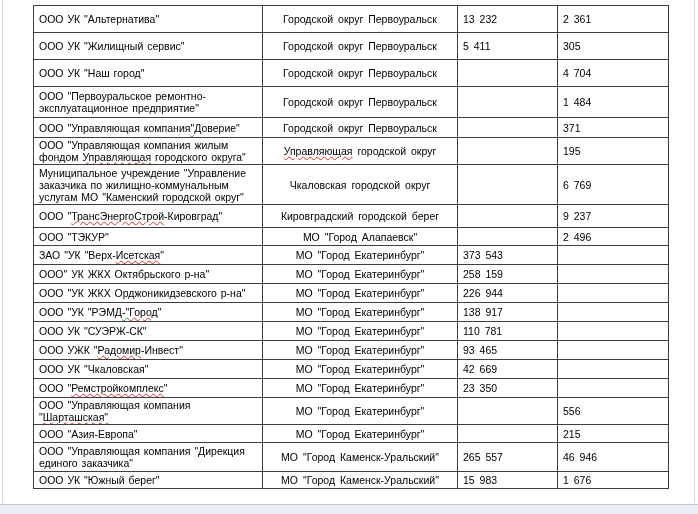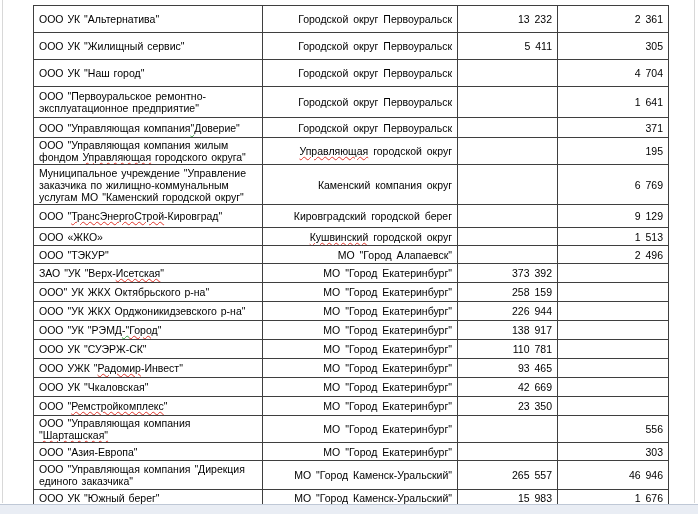--- a/index.html
+++ b/index.html
@@ -27,22 +27,22 @@
     position:absolute;left:33px;top:5px;
     border-collapse:collapse;table-layout:fixed;width:635px;
   }
   table.doc-table td{
     border:1px solid var(--border);
     padding:1px 5px;
     vertical-align:middle;
     overflow:hidden;
   }
   td.c-company{text-align:left;white-space:pre;word-spacing:1px;}
-  td.c-muni{text-align:right;white-space:nowrap;word-spacing:2px;margin-left:25px;}
-  td.c-num{text-align:right;white-space:nowrap;word-spacing:2px;padding-right:6px;}
+  td.c-muni{text-align:center;white-space:nowrap;word-spacing:2px;margin-left:25px;}
+  td.c-num{text-align:left;white-space:nowrap;word-spacing:2px;padding-right:6px;}
   .sq-red{
     text-decoration-line:underline;
     text-decoration-style:wavy;
     text-decoration-color:var(--spell-red);
     text-decoration-thickness:1px;
     text-underline-offset:1px;
   }
   .sq-green{
     text-decoration-line:underline;
     text-decoration-style:wavy;
@@ -86,65 +86,59 @@
         <td class="c-company"><span>ООО УК "Наш город"</span></td>
         <td class="c-muni"><span>Городской округ Первоуральск</span></td>
         <td class="c-num"><span></span></td>
         <td class="c-num"><span>4 704</span></td>
       </tr>
       <tr style="height: 31px;">
         <td class="c-company"><span>ООО "Первоуральское ремонтно-
 эксплуатационное предприятие"</span></td>
         <td class="c-muni"><span>Городской округ Первоуральск</span></td>
         <td class="c-num"><span></span></td>
-        <td class="c-num"><span>1 641</span></td>
+        <td class="c-num"><span>1 484</span></td>
       </tr>
       <tr style="height: 20px;">
         <td class="c-company"><span>ООО "Управляющая компания</span><span class="sq-green">"</span><span>Доверие"</span></td>
         <td class="c-muni"><span>Городской округ Первоуральск</span></td>
         <td class="c-num"><span></span></td>
         <td class="c-num"><span>371</span></td>
       </tr>
       <tr style="height: 27px;">
         <td class="c-company"><span>ООО "Управляющая компания жилым
 фондом </span><span class="sq-red">Управляющая</span><span> городского округа"</span></td>
         <td class="c-muni"><span class="sq-red">Управляющая</span><span> городской округ</span></td>
         <td class="c-num"><span></span></td>
         <td class="c-num"><span>195</span></td>
       </tr>
       <tr style="height: 40px;">
         <td class="c-company"><span>Муниципальное учреждение "Управление
 заказчика по жилищно-коммунальным
 услугам МО "Каменский городской округ"</span></td>
-        <td class="c-muni"><span>Каменский компания округ</span></td>
+        <td class="c-muni"><span>Чкаловская городской округ</span></td>
         <td class="c-num"><span></span></td>
         <td class="c-num"><span>6 769</span></td>
       </tr>
       <tr style="height: 23px;">
         <td class="c-company"><span>ООО "</span><span class="sq-red">ТрансЭнергоСтрой</span><span>-Кировград"</span></td>
         <td class="c-muni"><span>Кировградский городской берег</span></td>
         <td class="c-num"><span></span></td>
-        <td class="c-num"><span>9 129</span></td>
-      </tr>
-      <tr style="height: 18px;">
-        <td class="c-company"><span>ООО «ЖКО»</span></td>
-        <td class="c-muni"><span class="sq-red">Кушвинский</span><span> городской округ</span></td>
-        <td class="c-num"><span></span></td>
-        <td class="c-num"><span>1 513</span></td>
+        <td class="c-num"><span>9 237</span></td>
       </tr>
       <tr style="height: 18px;">
         <td class="c-company"><span>ООО "ТЭКУР"</span></td>
         <td class="c-muni"><span>МО "Город Алапаевск"</span></td>
         <td class="c-num"><span></span></td>
         <td class="c-num"><span>2 496</span></td>
       </tr>
       <tr style="height: 19px;">
         <td class="c-company"><span>ЗАО "УК "Верх-</span><span class="sq-red">Исетская</span><span>"</span></td>
         <td class="c-muni"><span>МО "Город Екатеринбург"</span></td>
-        <td class="c-num"><span>373 392</span></td>
+        <td class="c-num"><span>373 543</span></td>
         <td class="c-num"><span></span></td>
       </tr>
       <tr style="height: 19px;">
         <td class="c-company"><span>ООО" УК ЖКХ Октябрьского р-на"</span></td>
         <td class="c-muni"><span>МО "Город Екатеринбург"</span></td>
         <td class="c-num"><span>258 159</span></td>
         <td class="c-num"><span></span></td>
       </tr>
       <tr style="height: 19px;">
         <td class="c-company"><span>ООО "УК ЖКХ Орджоникидзевского р-на"</span></td>
@@ -186,21 +180,21 @@
         <td class="c-company"><span>ООО "Управляющая компания
 </span><span class="sq-red">"Шарташская"</span></td>
         <td class="c-muni"><span>МО "Город Екатеринбург"</span></td>
         <td class="c-num"><span></span></td>
         <td class="c-num"><span>556</span></td>
       </tr>
       <tr style="height: 18px;">
         <td class="c-company"><span>ООО "Азия-Европа"</span></td>
         <td class="c-muni"><span>МО "Город Екатеринбург"</span></td>
         <td class="c-num"><span></span></td>
-        <td class="c-num"><span>303</span></td>
+        <td class="c-num"><span>215</span></td>
       </tr>
       <tr style="height: 29px;">
         <td class="c-company"><span>ООО "Управляющая компания "Дирекция
 единого заказчика"</span></td>
         <td class="c-muni"><span>МО "Город Каменск-Уральский"</span></td>
         <td class="c-num"><span>265 557</span></td>
         <td class="c-num"><span>46 946</span></td>
       </tr>
       <tr style="height: 17px;">
         <td class="c-company"><span>ООО УК "Южный берег"</span></td>

